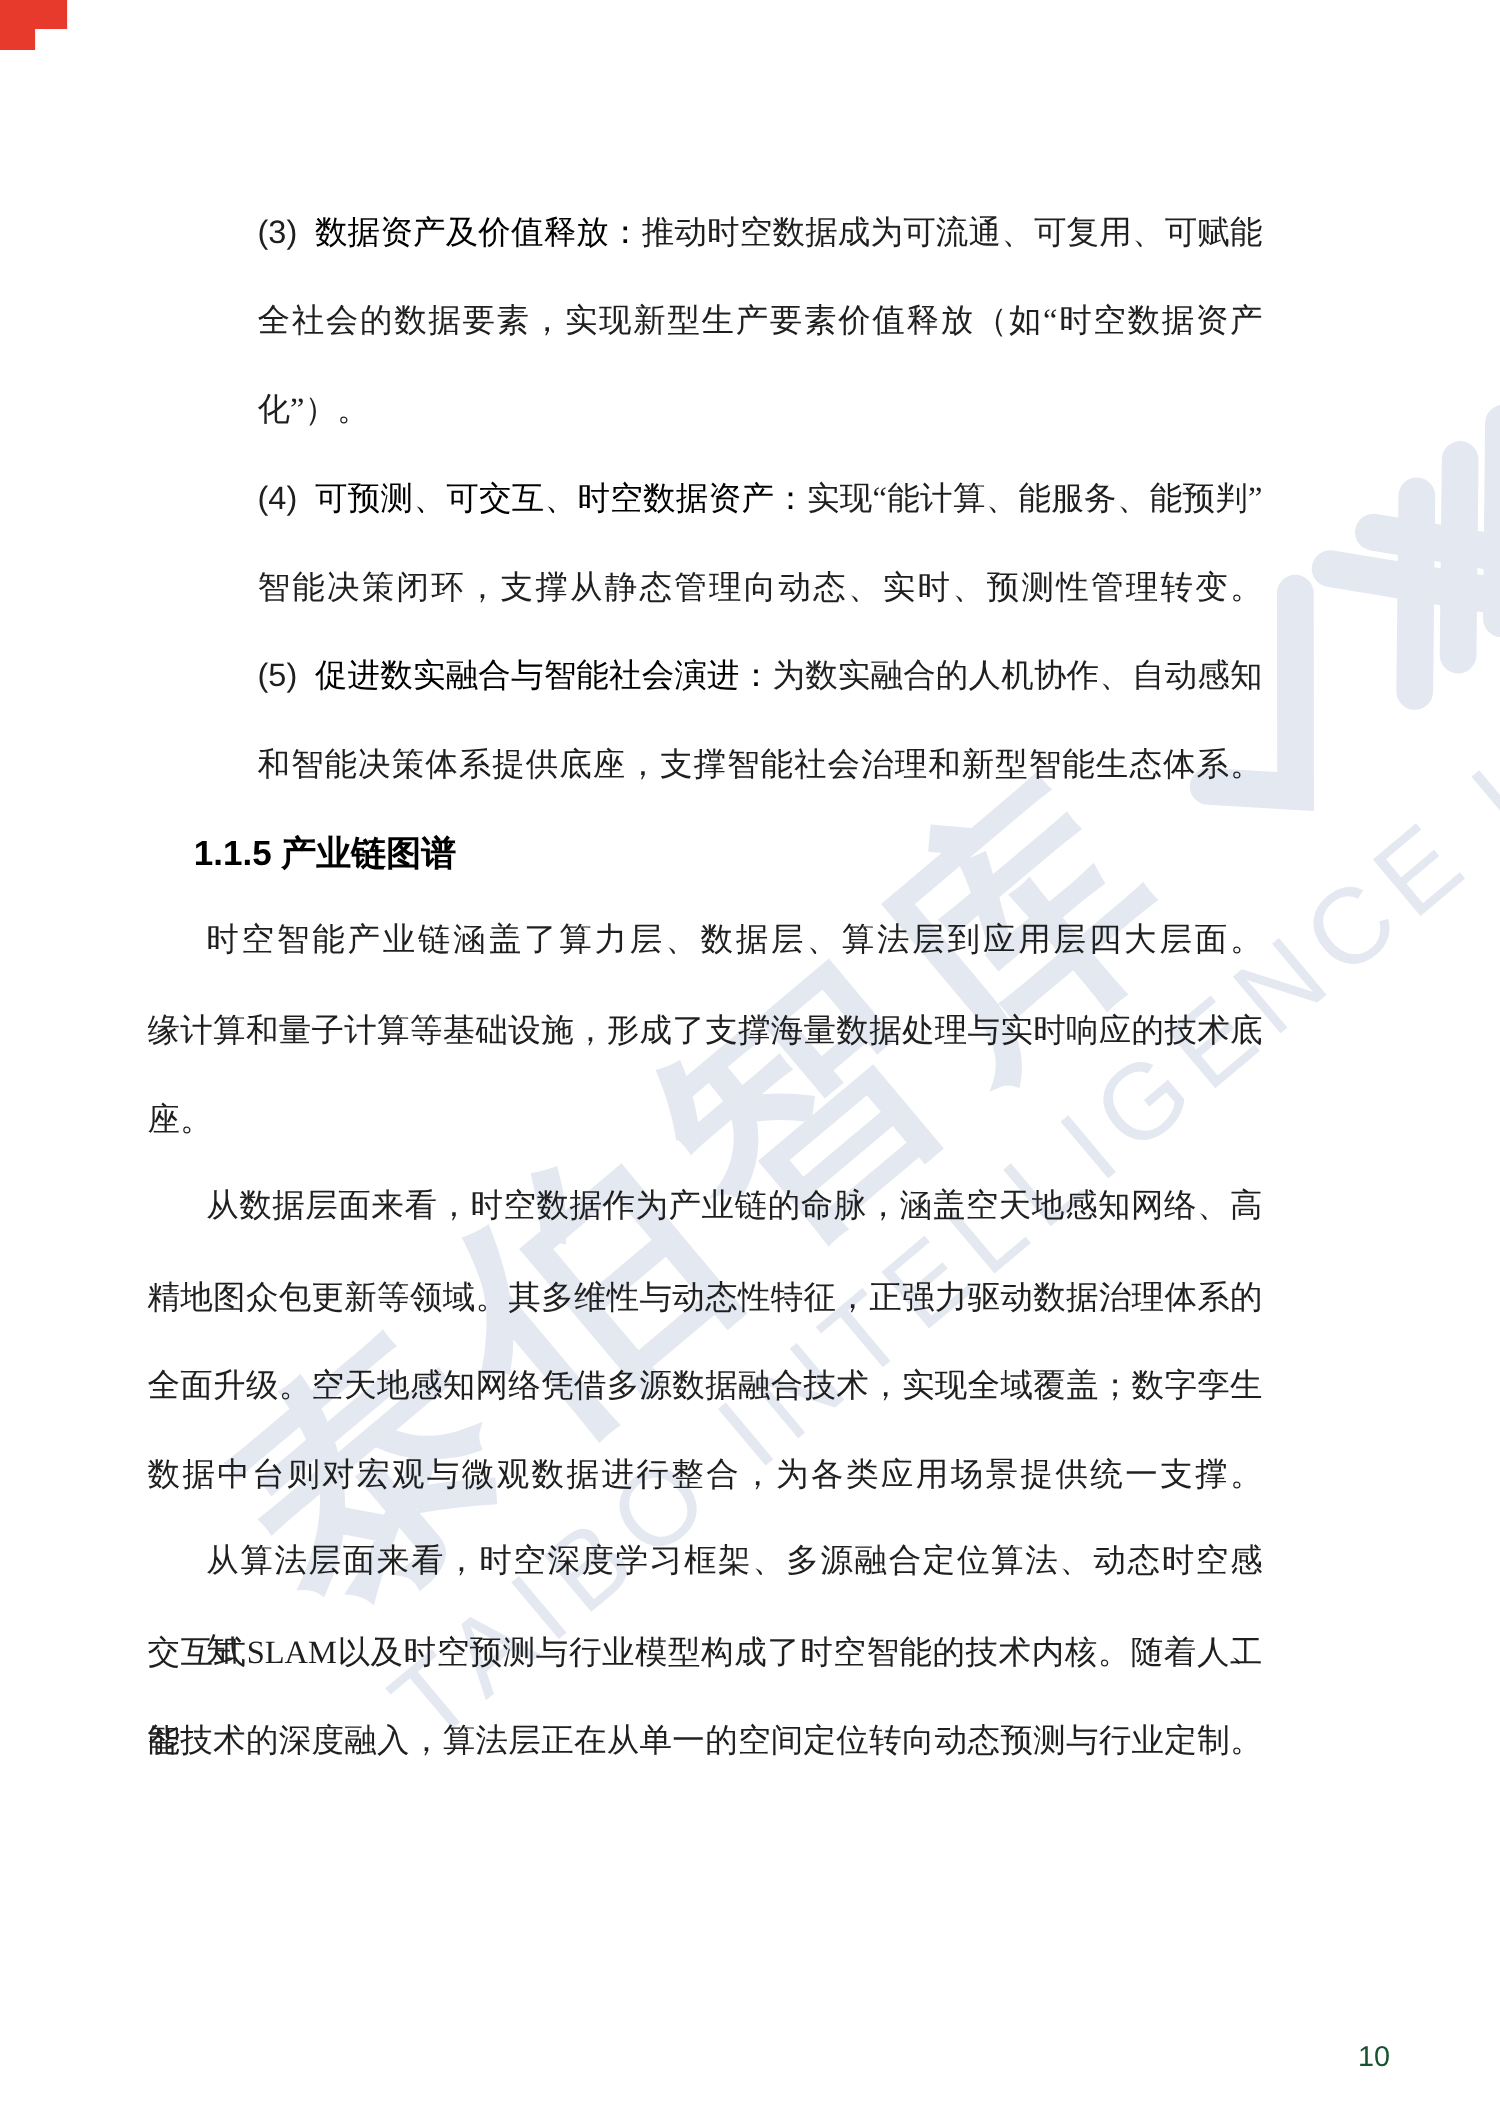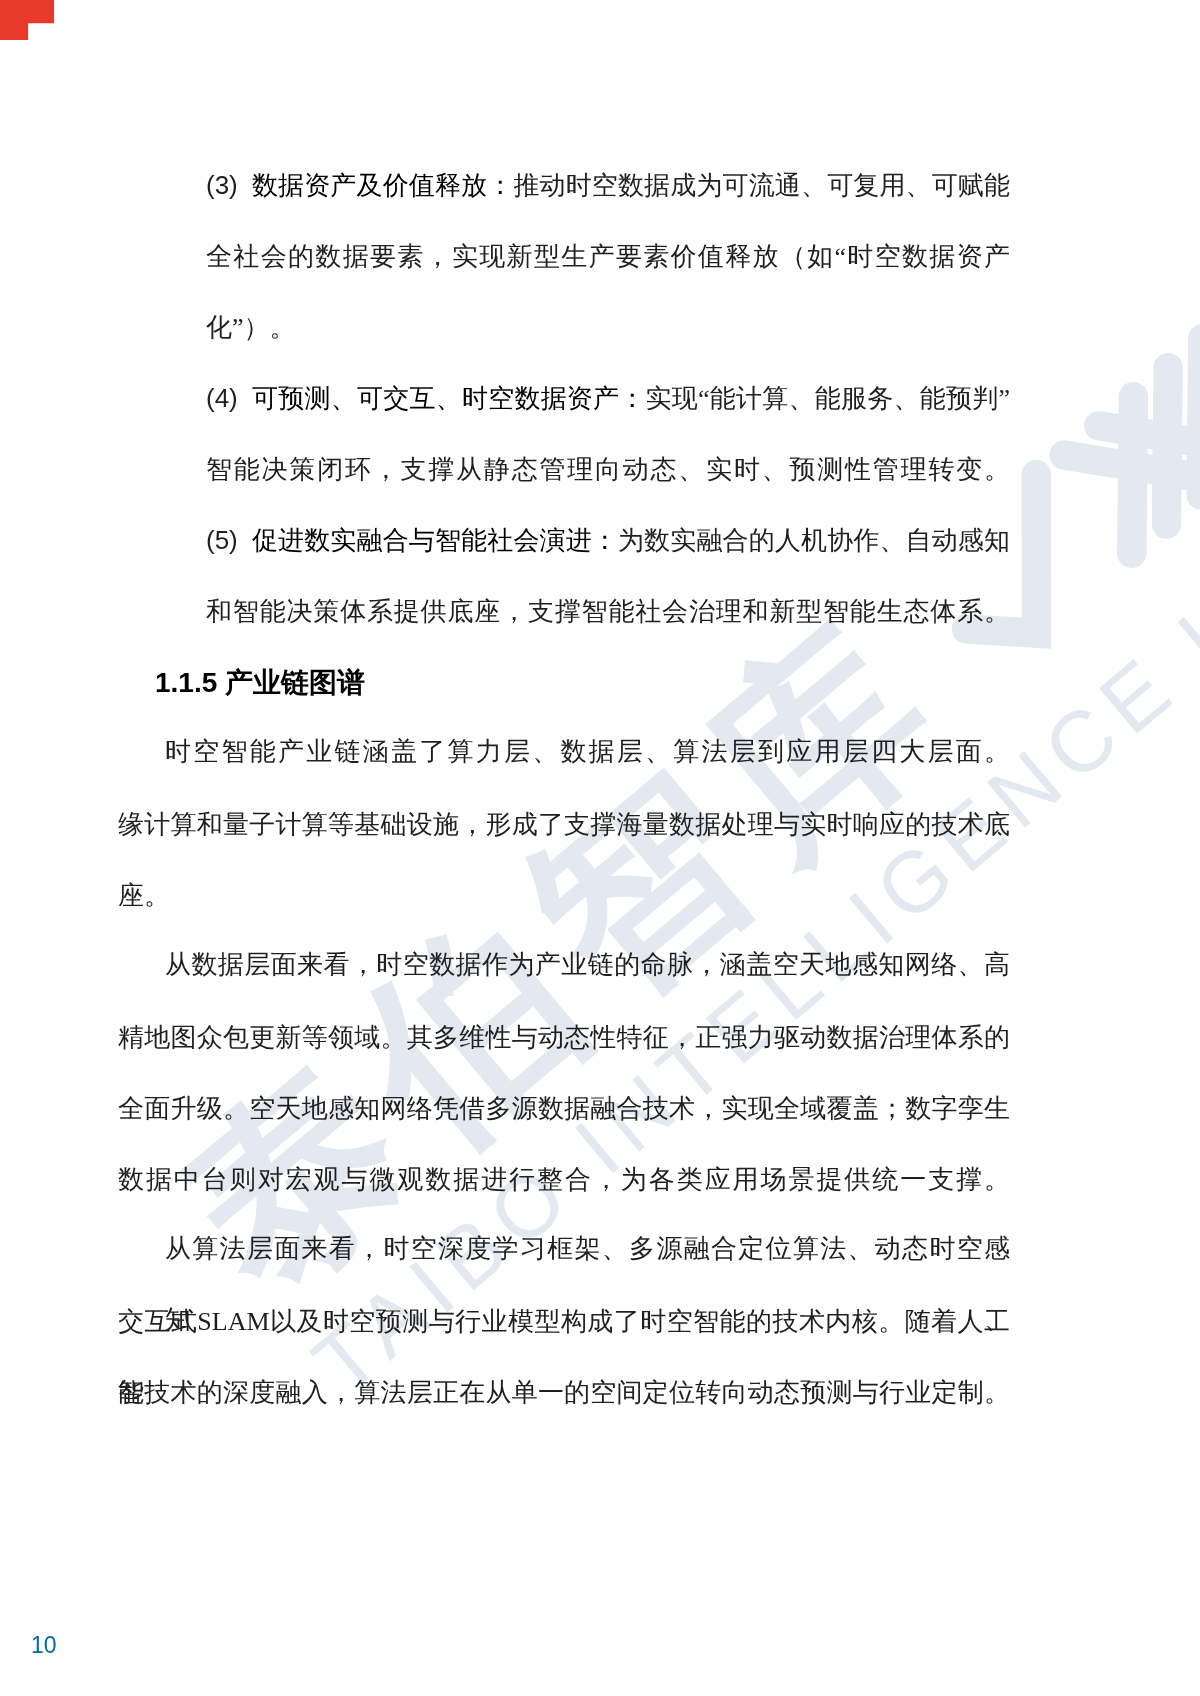--- a/index.html
+++ b/index.html
@@ -28,24 +28,23 @@
   .jl{text-align:justify;text-align-last:justify;}
   .it{padding-left:88px;}
   .pi{padding-left:47px;font-family:Liberation Mono, monospace;}
   .num{font-family:"Liberation Sans","DejaVu Sans",sans-serif;margin-right:14px;}
   .b{font-weight:400;color:#000;}
   .hd{
     padding-left:37px;font-size:28px;font-weight:700;color:#000;
     font-family:"Liberation Sans","DejaVu Sans",sans-serif;
   }
   .pageno{
-    position:absolute;left:0;top:1632px;width:1112px;text-align:left;
-    font-size:23px;color:#0369a1;z-index:2;
+    position:absolute;left:0;top:1632px;width:1112px;text-align:right;
+    font-size:23px;color:#14532d;z-index:2;
     font-family:"Liberation Sans","DejaVu Sans",sans-serif;
-    margin-left:31px;
   }
 </style>
 </head>
 <body>
 
 <div class="page">
 
   <div class="corner"></div>
 
   <div class="wm">

